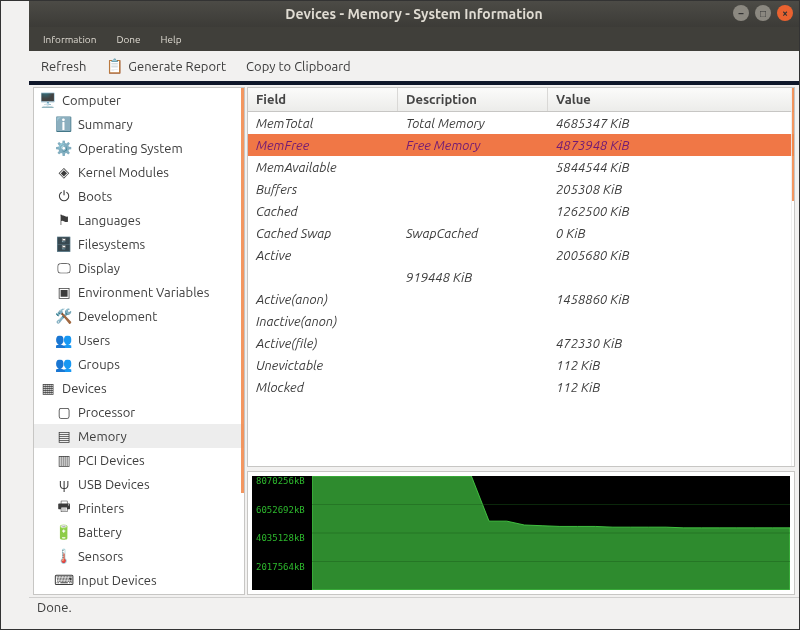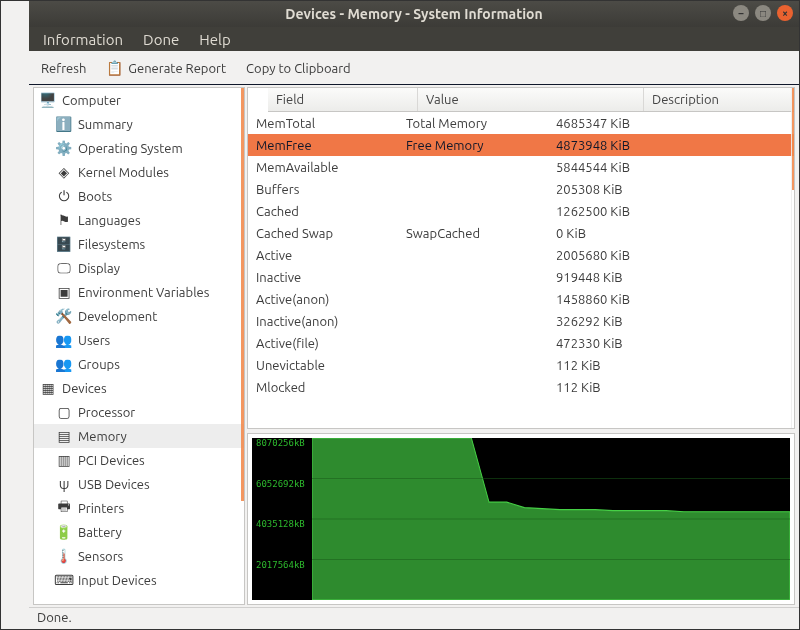--- a/index.html
+++ b/index.html
@@ -5,49 +5,49 @@
 * { box-sizing: border-box; margin: 0; padding: 0; }
 body { font-family: "Ubuntu", "Segoe UI", sans-serif; font-size: 13px; background: #f2f1f0; color: #3c3c3c; width: 800px; height: 630px; overflow: hidden; }
 .window { width: 800px; height: 630px; display: flex; flex-direction: column; border: 1px solid #333; padding-left: 28px; }
 .titlebar { background: linear-gradient(#4c4b46, #3c3b37); height: 26px; display: flex; align-items: center; color: #dfdbd2; font-weight: bold; font-size: 14px; padding: 0 8px; position: relative; }
 .titlebar .title { flex: 1; text-align: center; }
 .win-controls { position: absolute; right: 6px; top: 4px; display: flex; gap: 6px; }
 .win-btn { width: 16px; height: 16px; border-radius: 8px; display: flex; align-items: center; justify-content: center; font-size: 10px; color: #333; }
 .win-min { background: #8b8880; }
 .win-max { background: #8b8880; }
 .win-close { background: #e96230; }
-.menubar { background: #403f3a; height: 24px; display: flex; align-items: center; padding: 0 6px; gap: 4px; color: #dfdbd2; font-size: 15px; }
+.menubar { background: #403f3a; height: 24px; display: flex; align-items: center; padding: 0 6px; gap: 4px; color: #dfdbd2; font-size: 10px; }
 .menu-item { padding: 2px 8px; cursor: pointer; }
-.toolbar { background: #f2f1f0; height: 34px; display: flex; align-items: center; padding: 0 6px; gap: 8px; border-bottom: 1px solid #0f172a; }
+.toolbar { background: #f2f1f0; height: 34px; display: flex; align-items: center; padding: 0 6px; gap: 8px; border-bottom: 4px solid #0f172a; }
 .tool-btn { display: flex; align-items: center; gap: 4px; padding: 4px 6px; cursor: pointer; border-radius: 3px; }
 .ico { width: 18px; height: 18px; display: inline-flex; align-items: center; justify-content: center; font-size: 14px; }
 .content { flex: 1; display: flex; overflow: hidden; background: #f2f1f0; }
 .sidebar { width: 212px; background: #fff; border: 1px solid #c7c6c4; margin: 2px 0 2px 4px; overflow-y: auto; overflow-x: hidden; }
 .tree-item { display: flex; align-items: center; height: 24px; padding: 0 4px; cursor: pointer; white-space: nowrap; }
 .tree-item.lvl1 { padding-left: 20px; }
 .tree-item.selected { background: #ededed; }
 .tree-ico { width: 20px; height: 20px; margin-right: 4px; display: inline-flex; align-items: center; justify-content: center; font-size: 14px; flex-shrink: 0; }
 .main { flex: 1; display: flex; flex-direction: column; margin: 2px 4px 2px 2px; gap: 4px; overflow: hidden; }
 .table-wrap { flex: 1; background: #fff; border: 1px solid #c7c6c4; overflow: hidden; position: relative; }
 .ghost-scroll { position: absolute; right: -1px; top: 0; width: 4px; height: 100%; background: linear-gradient(#f28b4f 0 30%, transparent 30%); opacity: 0.9; border-left: 1px solid #eee; }
 .ghost-scroll2 { position: absolute; right: -1px; top: 0; width: 4px; height: 100%; background: linear-gradient(#f28b4f 0 80%, transparent 80%); opacity: 0.9; }
-.thead { display: flex; background: linear-gradient(#fbfbfa, #ececea); border-bottom: 1px solid #c7c6c4; font-weight: normal; color: #444; height: 24px; margin-left: 20px; }
+.thead { display: flex; background: linear-gradient(#fbfbfa, #ececea); border-bottom: 1px solid #c7c6c4; font-weight: bold; color: #444; height: 24px; }
 .th { padding: 4px 8px; border-right: 1px solid #d9d8d6; }
 .c-field { width: 150px; }
 .c-desc { width: 150px; }
 .c-val { flex: 1; }
 .tbody { overflow-y: auto; }
-.tr { display: flex; height: 22px; align-items: center; }
-.tr.sel { background: #f07746; color: #0f172a; }
+.tr { display: flex; height: 22px; align-items: center; font-style: italic; }
+.tr.sel { background: #f07746; color: #701a75; }
 .td { padding: 2px 8px; overflow: hidden; text-overflow: ellipsis; white-space: nowrap; }
-.chart { height: 172px; background: #fff; border: 1px solid #c7c6c4; padding: 4px; }
+.chart { height: 124px; background: #fff; border: 1px solid #c7c6c4; padding: 4px; }
 .chart-inner { width: 100%; height: 100%; background: #000; position: relative; overflow: hidden; }
 .y-label { position: absolute; left: 4px; color: #2db82d; font-size: 9px; font-family: monospace; }
 .plot-area { position: absolute; left: 60px; right: 0; top: 0; bottom: 0; }
-.statusbar { height: 22px; background: #f2f1f0; padding: 2px 8px; border-top: 1px solid #d0cfce; font-size: 13px; color: #3c3c3c; }
+.statusbar { height: 32px; background: #f2f1f0; padding: 2px 8px; border-top: 1px solid #d0cfce; font-size: 13px; color: #3c3c3c; }
 </style>
 </head>
 <body>
 
 <div class="window">
 
   <div class="titlebar">
     <span class="title">Devices - Memory - System Information</span>
     <div class="win-controls">
       <div class="win-btn win-min">–</div>
@@ -162,22 +162,22 @@
           <span class="tree-ico">⌨</span>
           <span>Input Devices</span>
         </div>
       </div>
 
     <div class="main">
       <div class="table-wrap" style="position:relative;">
         <div class="ghost-scroll"></div>
         <div class="thead">
           <div class="th c-field">Field</div>
+          <div class="th c-desc">Description</div>
           <div class="th c-val">Value</div>
-          <div class="th c-desc">Description</div>
         </div>
         <div class="tbody" id="tbody">
             <div class="tr">
               <div class="td c-field">MemTotal</div>
               <div class="td c-desc">Total Memory</div>
               <div class="td c-val">4685347 KiB</div>
             </div>
             <div class="tr sel">
               <div class="td c-field">MemFree</div>
               <div class="td c-desc">Free Memory</div>
@@ -202,33 +202,31 @@
               <div class="td c-desc">Cached Swap</div>
               <div class="td c-field">SwapCached</div>
               <div class="td c-val">0 KiB</div>
             </div>
             <div class="tr">
               <div class="td c-field">Active</div>
               <div class="td c-desc"></div>
               <div class="td c-val">2005680 KiB</div>
             </div>
             <div class="tr">
-              <div class="td c-field">Inactive</div>
               <div class="td c-desc"></div>
               <div class="td c-val">919448 KiB</div>
             </div>
             <div class="tr">
               <div class="td c-field">Active(anon)</div>
               <div class="td c-desc"></div>
               <div class="td c-val">1458860 KiB</div>
             </div>
             <div class="tr">
               <div class="td c-field">Inactive(anon)</div>
               <div class="td c-desc"></div>
-              <div class="td c-val">326292 KiB</div>
             </div>
             <div class="tr">
               <div class="td c-field">Active(file)</div>
               <div class="td c-desc"></div>
               <div class="td c-val">472330 KiB</div>
             </div>
             <div class="tr">
               <div class="td c-field">Unevictable</div>
               <div class="td c-desc"></div>
               <div class="td c-val">112 KiB</div>

